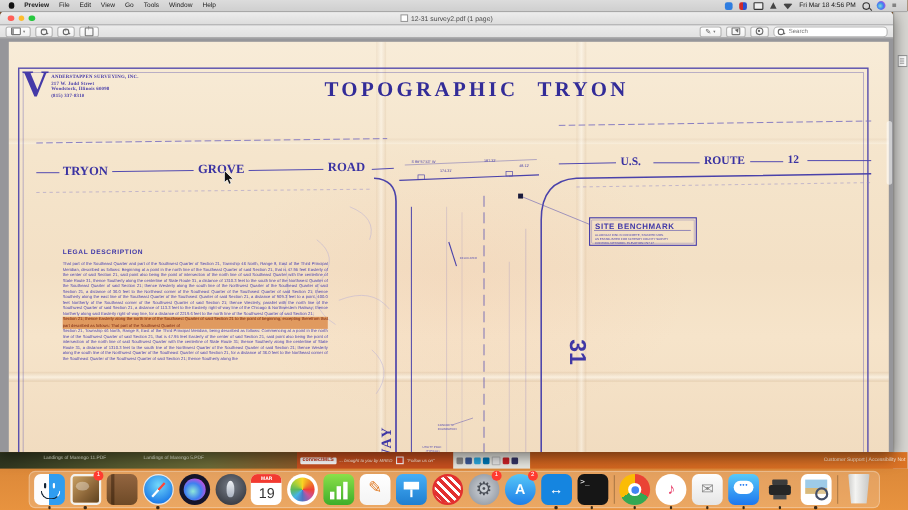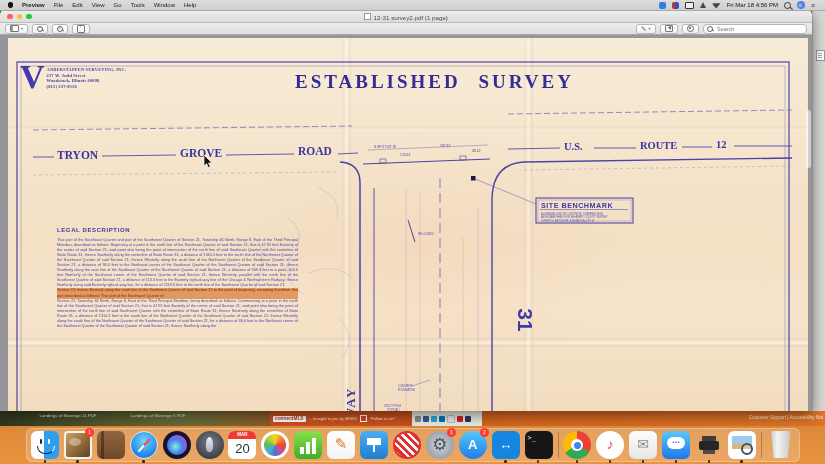--- a/index.html
+++ b/index.html
@@ -313,21 +313,21 @@
     <div class="firm">
       <span class="V">V</span>
       <span class="lines">
         <div>ANDERSTAPPEN SURVEYING, INC.</div>
         <div>217 W. Judd Street</div>
         <div>Woodstock, Illinois  60098</div>
         <div>(815) 337-8310</div>
       </span>
     </div>
 
-    <div class="surveytitle">ESTABLISHED SURVEY</div>
+    <div class="surveytitle">TOPOGRAPHIC TRYON</div>
 
     <div class="legal">
       <h4>LEGAL DESCRIPTION</h4>
       <p>That part of the Southeast Quarter and part of the Southwest Quarter of Section 21, Township 46 North, Range 8, East of the Third Principal Meridian, described as follows:  Beginning at a point in the north line of the Southeast Quarter of said Section 21, that is 47.95 feet Easterly of the center of said Section 21, said point also being the point of intersection of the north line of said Southeast Quarter with the centerline of State Route 31, thence Southerly along the centerline of State Route 31, a distance of 1310.3 feet to the south line of the Northwest Quarter of the Southeast Quarter of said Section 21; thence Westerly along the south line of the Northwest Quarter of the Southeast Quarter of said Section 21, a distance of 36.0 feet to the Northeast corner of the Southeast Quarter of the Southwest Quarter of said Section 21; thence Southerly along the east line of the Southeast Quarter of the Southwest Quarter of said Section 21, a distance of 909.3 feet to a point, 400.0 feet Northerly of the Southeast corner of the Southwest Quarter of said Section 21; thence Westerly, parallel with the north line of the Southwest Quarter of said Section 21, a distance of 113.3 feet to the Easterly right-of-way line of the Chicago &amp; Northwestern Railway; thence Northerly along said Easterly right-of-way line, for a distance of 2219.6 feet to the north line of the Southwest Quarter of said Section 21;</p>
       <p class="hl">Section 21; thence Easterly along the north line of the Southwest Quarter of said Section 21 to the point of beginning, excepting therefrom that part described as follows:  That part of the Southwest Quarter of</p>
       <p>Section 21, Township 46 North, Range 8, East of the Third Principal Meridian, being described as follows:  Commencing at a point in the north line of the Southwest Quarter of said Section 21, that is 47.95 feet Easterly of the center of said Section 21, said point also being the point of intersection of the north line of said Southwest Quarter with the centerline of State Route 31; thence Southerly along the centerline of State Route 31, a distance of 1310.3 feet to the south line of the Northwest Quarter of the Southeast Quarter of said Section 21; thence Westerly along the south line of the Northwest Quarter of the Southeast Quarter of said Section 21, for a distance of 36.0 feet to the Northeast corner of the Southeast Quarter of the Southwest Quarter of said Section 21; thence Southerly along the</p>
     </div>
   </div>
 
   <div class="scrollthumb"></div>
@@ -393,21 +393,21 @@
       <div class="ic ic-siri"></div>
     </div>
   <div class="di">
       <div class="ic ic-launchpad">
         <span class="rkt"></span>
       </div>
     </div>
   <div class="di">
       <div class="ic ic-cal">
         <div class="top">MAR</div>
-        <div class="day">20</div>
+        <div class="day">19</div>
       </div>
     </div>
   <div class="di">
       <div class="ic ic-pf"></div>
     </div>
   <div class="di">
       <div class="ic ic-numbers">
         <b class="b1"></b>
         <b class="b2"></b>
         <b class="b3"></b>

